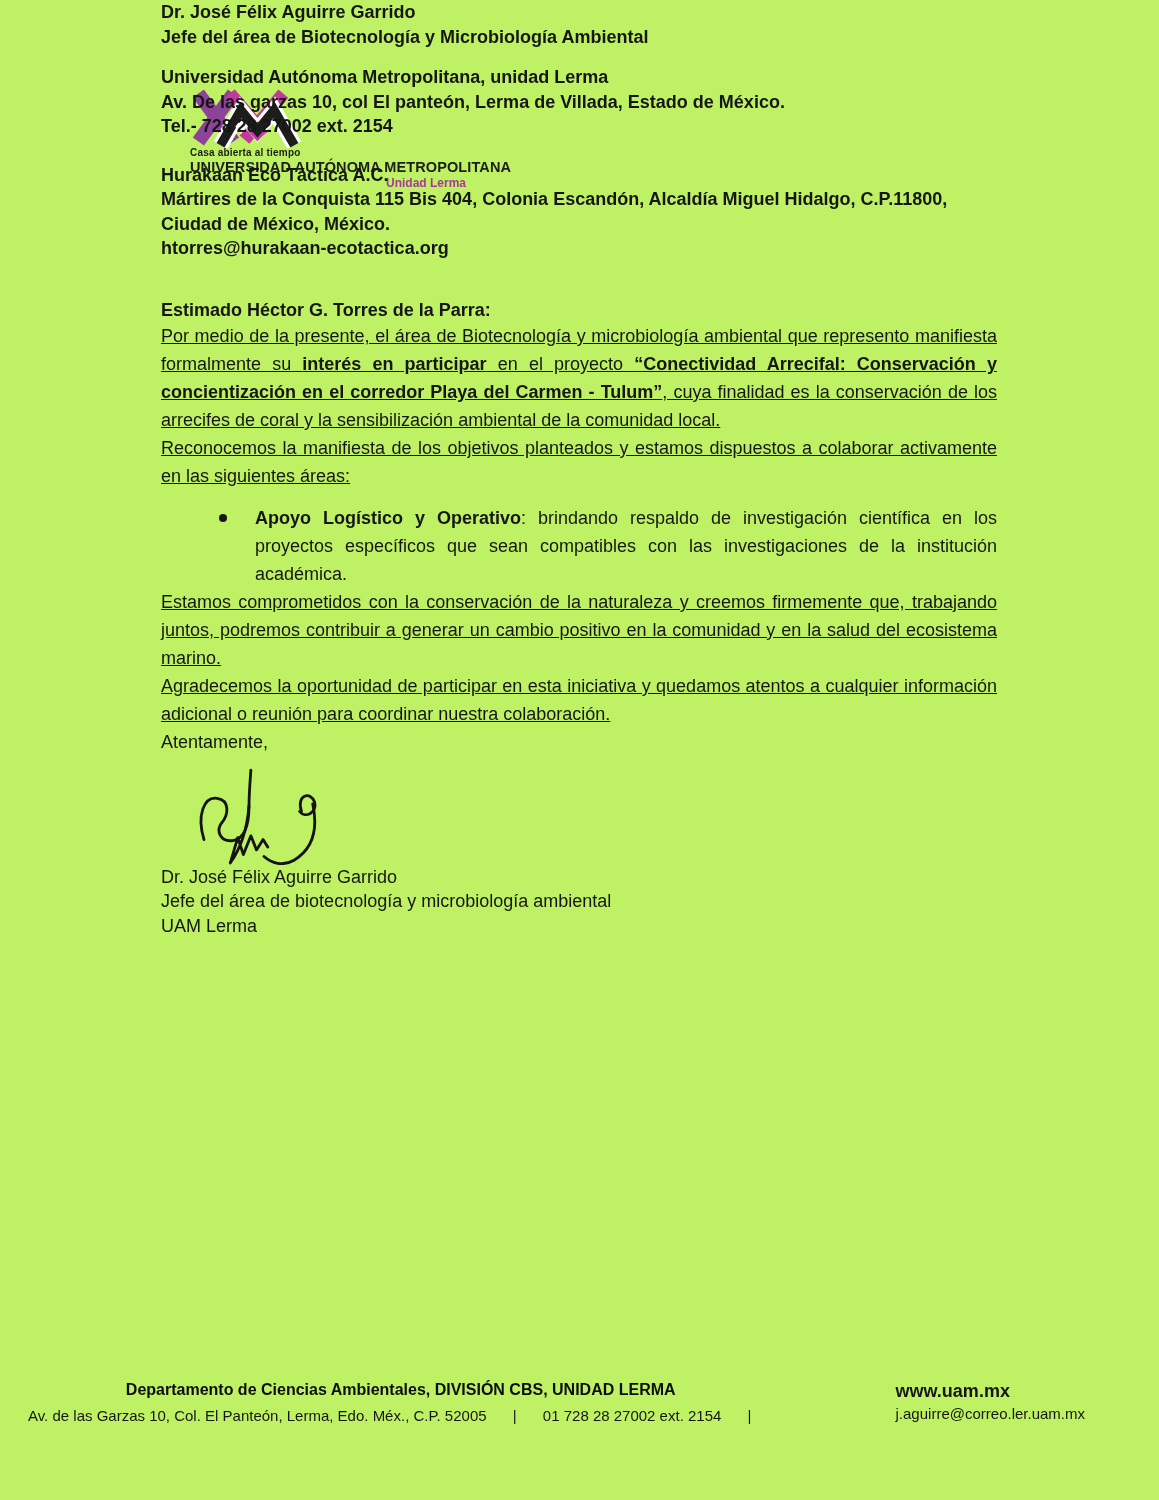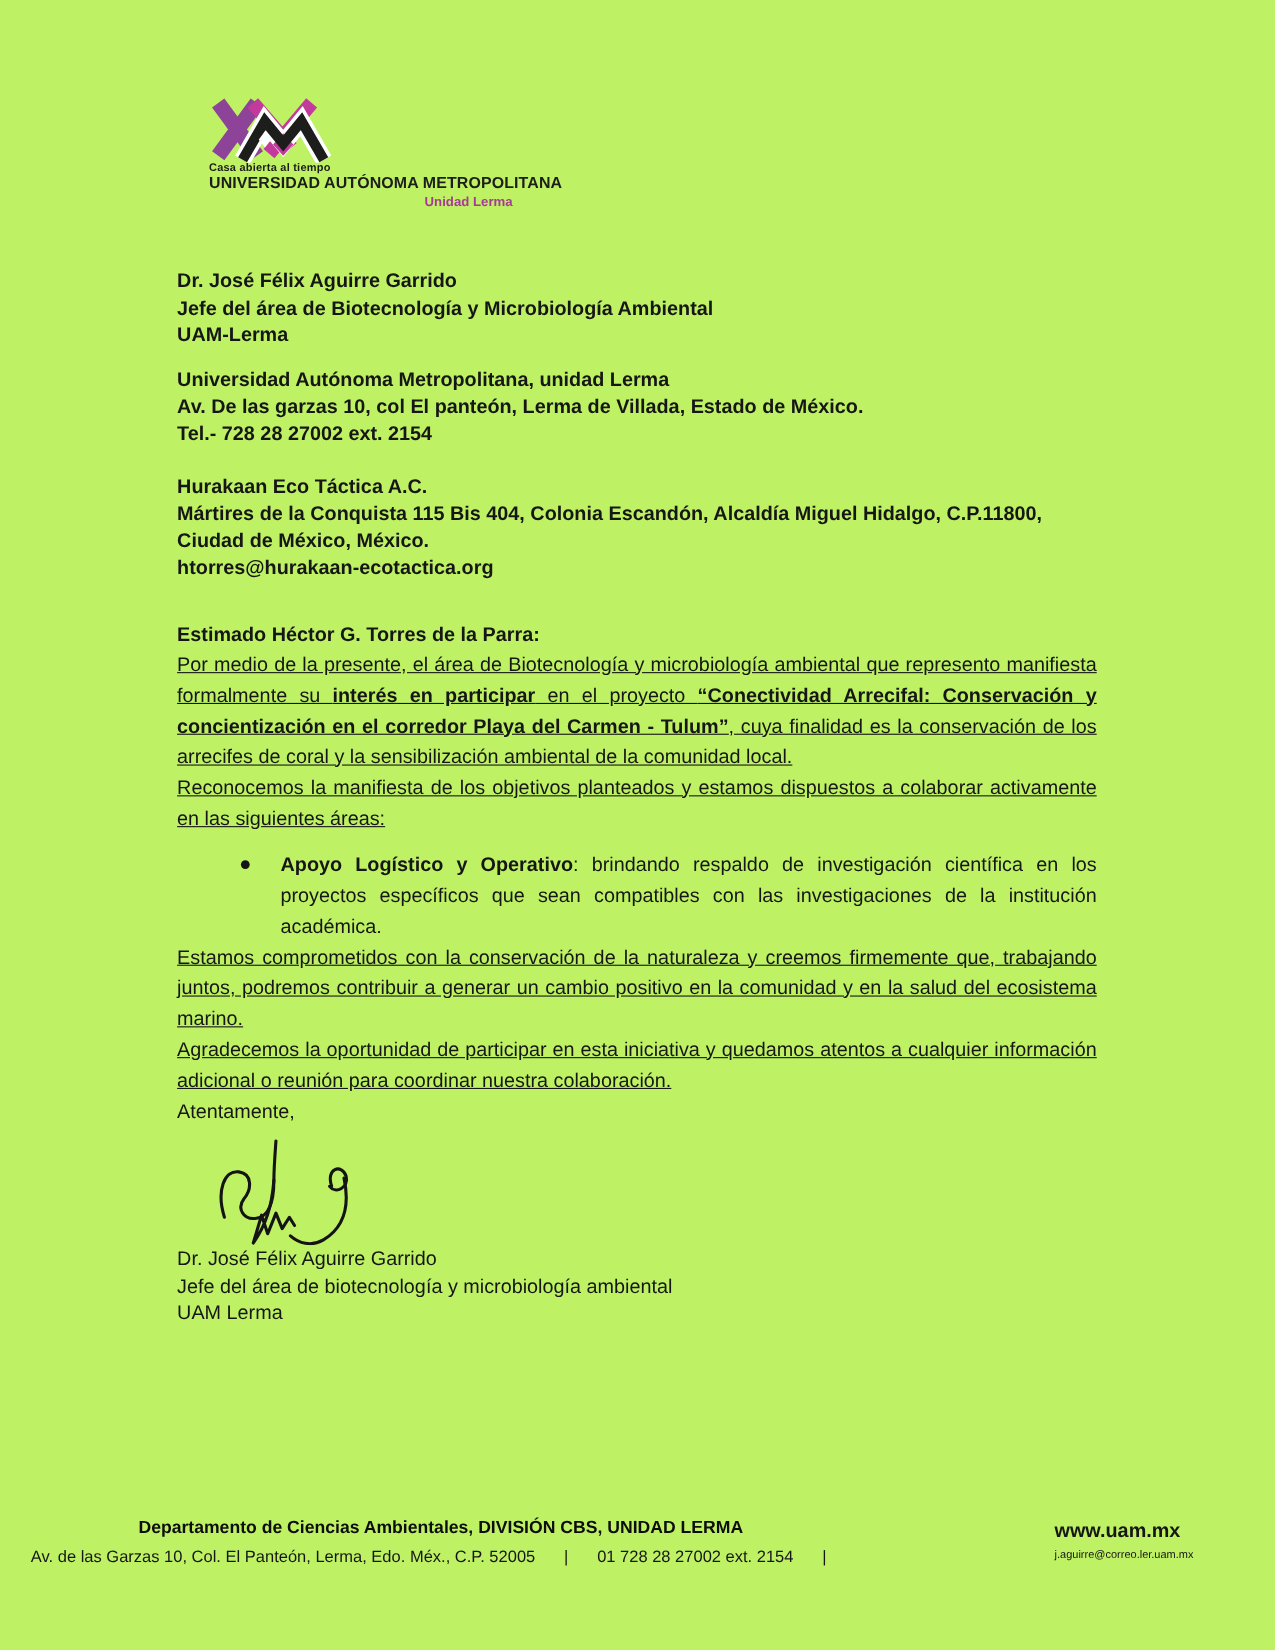--- a/index.html
+++ b/index.html
@@ -26,21 +26,21 @@
     font-size: 14.5px; font-weight: bold; color: #1d1d1b; letter-spacing: 0.1px;
   }
   .lh-unit {
     position: absolute; left: 190px; top: 176px; width: 276px;
     text-align: right; font-size: 12px; font-weight: bold;
   }
 
   
   .letter-body {
     position: absolute; left: 161px; top: 0;
-    width: 836px; padding-top: 243px;
+    width: 836px; 
     font-size: 18px; line-height: 24.5px;
   }
   .hdr-block { font-weight: bold; }
   .sender-org { margin-top: 16px; }
   .date-line { margin-top: 12px; padding-left: 322px; font-weight: normal; }
   .recipient { margin-top: 24px; font-weight: bold; }
   .salutation { margin-top: 37px; font-weight: bold; }
 
   .para {
     text-align: justify;
@@ -64,21 +64,21 @@
   .sig-block { margin-top: 0px; font-weight: normal; }
 
   
   .footer { position: absolute; left: 0; top: 1378px; width: 100%; }
   .f-left { position: absolute; left: 28px; top: 0; }
   .f-dept { font-size: 16px; font-weight: bold; color: #0d0d0d; line-height: 24px; text-align: center; }
   .f-addr { margin-top: 4px; font-size: 15px; line-height: 19px; color: #161616; }
   .f-addr .pipe { display: inline-block; margin: 0 22px; }
   .f-right { position: absolute; right: 74px; top: 2px; text-align: left; }
   .f-web { font-size: 18px; font-weight: bold; line-height: 22px; }
-  .f-mail { font-size: 10px; line-height: 20px; margin-top: 2px; }
+  .f-mail { font-size: 15px; line-height: 20px; margin-top: 2px; }
 </style>
 </head>
 <body>
 
 <div class="page">
 
   <header class="letterhead">
     <svg class="logo-svg" width="118" height="60" viewBox="0 0 125 65" aria-hidden="true">
 
       <line x1="12" y1="6" x2="50" y2="58" stroke-width="15" stroke-linecap="butt" stroke="#8c4398"></line>
@@ -95,21 +95,20 @@
     <div class="lh-tagline">Casa abierta al tiempo</div>
     <div class="lh-univ">UNIVERSIDAD AUTÓNOMA METROPOLITANA</div>
     <div class="lh-unit" style="color: rgb(166, 58, 150);">Unidad Lerma</div>
   </header>
 
   <main class="letter-body">
 
     <div class="hdr-block">
       <div>Dr. José Félix Aguirre Garrido</div>
       <div>Jefe del área de Biotecnología y Microbiología Ambiental</div>
-      <div>UAM-Lerma</div>
     </div>
 
     <div class="hdr-block sender-org">
       <div>Universidad Autónoma Metropolitana, unidad Lerma</div>
       <div>Av. De las garzas 10, col El panteón, Lerma de Villada, Estado de México.</div>
       <div>Tel.- 728 28 27002 ext. 2154</div>
     </div>
 
 
     <div class="hdr-block recipient">

